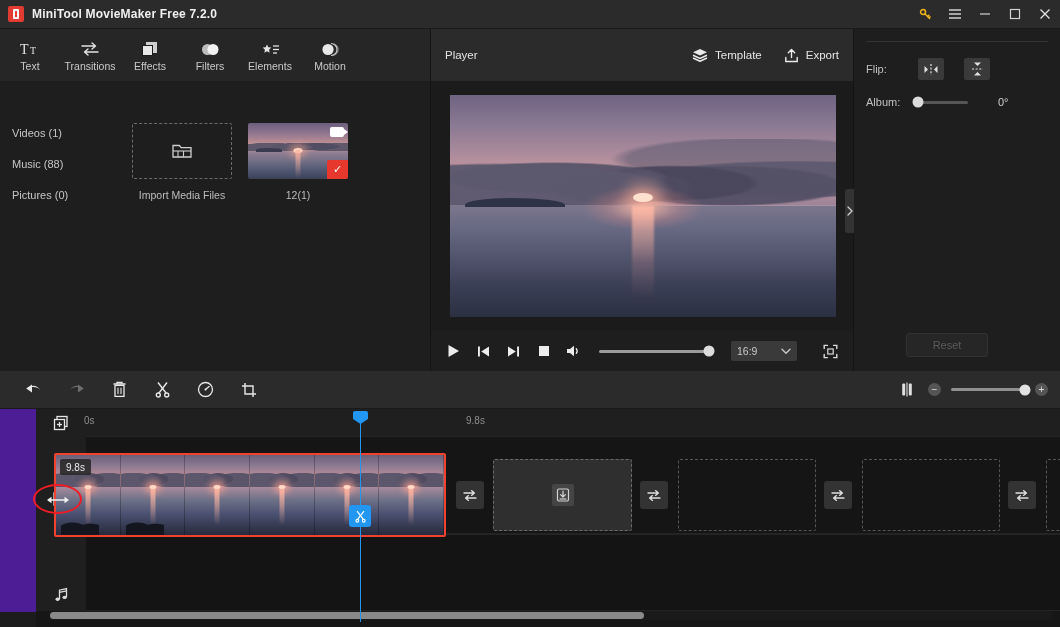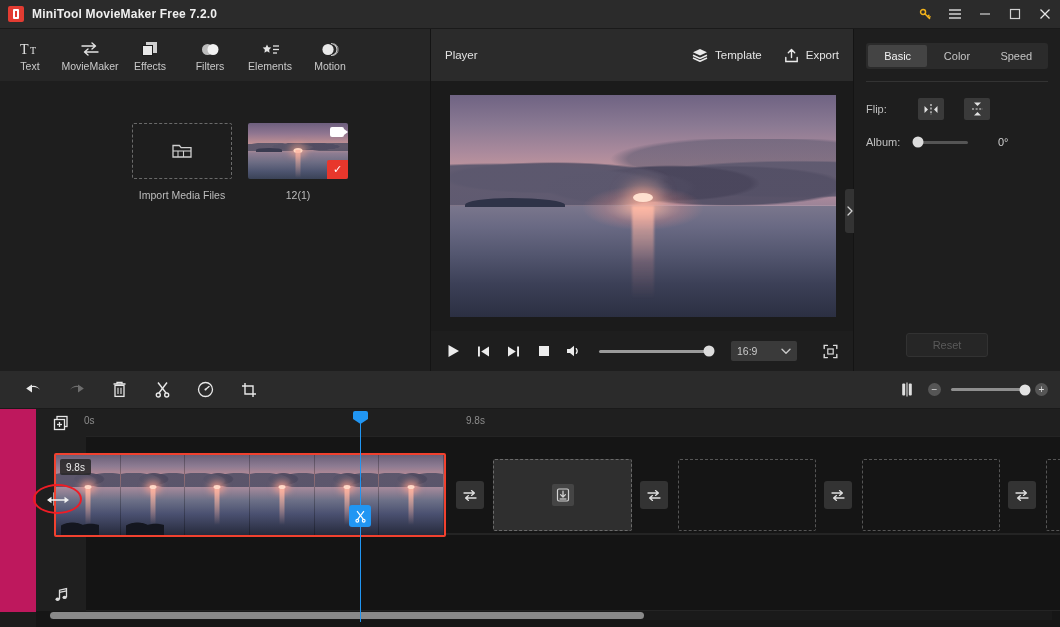--- a/index.html
+++ b/index.html
@@ -4,21 +4,21 @@
 <title>MiniTool MovieMaker</title>
 <style>
   * { box-sizing: border-box; margin: 0; padding: 0; }
   html, body {
     width: 1060px; height: 627px;
     background: #1c1c1c;
     font-family: "Liberation Sans", sans-serif;
     color: #d8d8d8;
     overflow: hidden;
   }
-  .app { position: relative; width: 1060px; height: 612px; background: #be185d; }
+  .app { position: relative; width: 1060px; height: 612px; background: #4c1d95; }
 
   
   .titlebar {
     position: absolute; left: 0; top: 0; width: 1060px; height: 29px;
     background: #2b2b2b; display: flex; align-items: center;
     border-bottom: 1px solid #1a1a1a;
   }
   .app-logo {
     width: 16px; height: 16px; margin-left: 8px; border-radius: 2px;
     background: #e23c32; position: relative; flex: 0 0 auto;
@@ -430,21 +430,21 @@
       </span>
       <span class="lb">Text</span>
     </div>
     <div class="rb-item">
       <span class="ic">
         <svg width="20" height="16" viewBox="0 0 20 16">
             <path d="M2 5h13M12 2l3.5 3L12 8" fill="none" stroke="#e3e3e3" stroke-width="1.4" stroke-linecap="round" stroke-linejoin="round"></path>
             <path d="M18 11H5M8 8l-3.5 3L8 14" fill="none" stroke="#e3e3e3" stroke-width="1.4" stroke-linecap="round" stroke-linejoin="round"></path>
           </svg>
       </span>
-      <span class="lb">MovieMaker</span>
+      <span class="lb">Transitions</span>
     </div>
     <div class="rb-item">
       <span class="ic">
         <svg width="18" height="16" viewBox="0 0 18 16">
             <rect x="5" y="1" width="11" height="11" fill="#cfcfcf"></rect>
             <rect x="1.5" y="4.5" width="10" height="10" fill="#e8e8e8" stroke="#1c1c1c" stroke-width="1"></rect>
           </svg>
       </span>
       <span class="lb">Effects</span>
     </div>
@@ -477,20 +477,31 @@
             <path d="M13 1.8a6 6 0 0 1 0 11.4" fill="none" stroke="#9a9a9a" stroke-width="1"></path>
             <circle cx="7" cy="7.5" r="5.6" fill="#e8e8e8"></circle>
           </svg>
       </span>
       <span class="lb">Motion</span>
     </div>
   </div>
 
   <div class="mediapanel">
 
+    <div class="media-sidebar">
+      <div class="ms-item">
+        <span>Videos (1)</span>
+      </div>
+      <div class="ms-item">
+        <span>Music (88)</span>
+      </div>
+      <div class="ms-item">
+        <span>Pictures (0)</span>
+      </div>
+    </div>
 
     <div class="media-content">
       <div class="import-tile">
         <div class="import-box">
           <span>
             <svg width="22" height="18" viewBox="0 0 22 18">
                 <path d="M2 3.5h6.4l1.7 2.2H20V15H2z" fill="none" stroke="#cfcfcf" stroke-width="1.3"></path>
                 <line x1="2" y1="9" x2="20" y2="9" stroke="#cfcfcf" stroke-width="1.1"></line>
                 <line x1="7" y1="9" x2="7" y2="15" stroke="#cfcfcf" stroke-width="1.1"></line>
                 <line x1="12.5" y1="9" x2="12.5" y2="15" stroke="#cfcfcf" stroke-width="1.1"></line>
@@ -602,31 +613,20 @@
         </div>
       </div>
     </div>
   </div>
 
   <div class="proppanel">
     <div class="collapse-handle">
       <svg width="6" height="10" viewBox="0 0 6 10">
           <path d="M1 1 5 5 1 9" fill="none" stroke="#d0d0d0" stroke-width="1.3" stroke-linecap="round" stroke-linejoin="round"></path>
         </svg>
-    </div>
-    <div class="prop-tabs">
-      <div class="ptab active">
-        <span>Basic</span>
-      </div>
-      <div class="ptab">
-        <span>Color</span>
-      </div>
-      <div class="ptab">
-        <span>Speed</span>
-      </div>
     </div>
     <div class="prop-div"></div>
 
     <div class="prop-row">
       <div class="prop-lb">Flip:</div>
       <div class="flipbtn">
         <svg width="16" height="13" viewBox="0 0 16 13">
             <path d="M1.5 3 5 6.5 1.5 10z" fill="#e2e2e2"></path>
             <line x1="8" y1="1" x2="8" y2="12" stroke="#e2e2e2" stroke-width="1.2" stroke-dasharray="2 1.6"></line>
             <path d="M14.5 3 11 6.5 14.5 10z" fill="#e2e2e2"></path>

